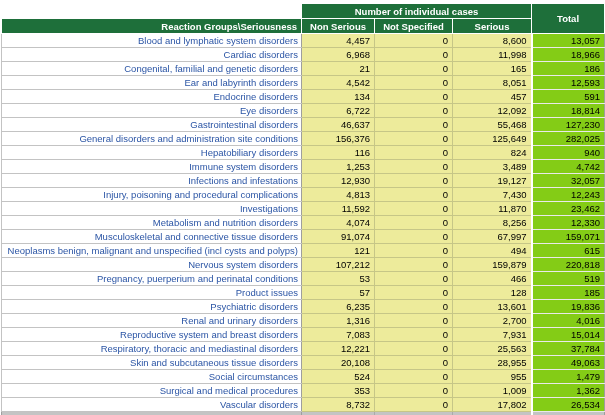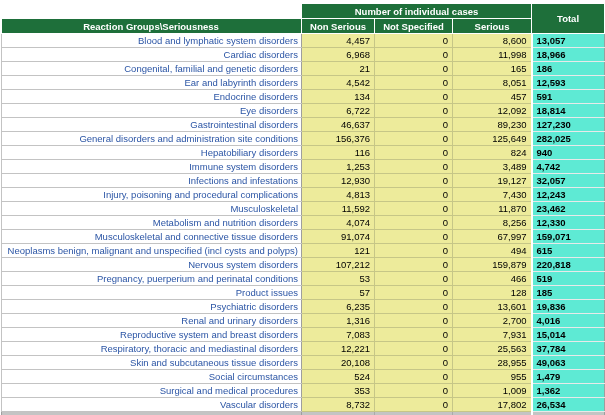--- a/index.html
+++ b/index.html
@@ -35,21 +35,21 @@
     font-size: 9.5px;
     border: 1px solid #ffffff;
     white-space: nowrap;
   }
   th.corner-blank {
     background: #ffffff;
     border: none;
     border-bottom: 1px solid #ffffff;
   }
   th.row-head {
-    text-align: center;
+    text-align: right;
     padding-left: 3px;
   }
 
   
   td.label {
     background: #ffffff;
     color: #2B55A5;
     text-align: right;
     border: 1px solid #c3c3c3;
     border-right: 1px solid #9e9e9e;
@@ -59,24 +59,24 @@
   }
   td.num {
     background: #EDEB9B;
     color: #000000;
     text-align: right;
     border: 1px solid #c6c687;
     height: 12px;
     white-space: nowrap;
   }
   td.rowtotal {
-    background: #5eead4;
+    background: #84cc16;
     color: #000000;
-    font-weight: bold;
-    text-align: left;
+    font-weight: normal;
+    text-align: right;
     border-top: 1px solid #e9e9e9;
     border-bottom: 1px solid #e9e9e9;
     border-left: 2px solid #ffffff;
     border-right: 1px solid #9e9e9e;
     white-space: nowrap;
   }
 
   
   tr.grand td {
     background: #C4C4C4;
@@ -170,21 +170,21 @@
     <td class="label">Eye disorders</td>
     <td class="num">6,722</td>
     <td class="num">0</td>
     <td class="num">12,092</td>
     <td class="rowtotal">18,814</td>
   </tr>
         <tr>
     <td class="label">Gastrointestinal disorders</td>
     <td class="num">46,637</td>
     <td class="num">0</td>
-    <td class="num">89,230</td>
+    <td class="num">55,468</td>
     <td class="rowtotal">127,230</td>
   </tr>
         <tr>
     <td class="label">General disorders and administration site conditions</td>
     <td class="num">156,376</td>
     <td class="num">0</td>
     <td class="num">125,649</td>
     <td class="rowtotal">282,025</td>
   </tr>
         <tr>
@@ -209,21 +209,21 @@
     <td class="rowtotal">32,057</td>
   </tr>
         <tr>
     <td class="label">Injury, poisoning and procedural complications</td>
     <td class="num">4,813</td>
     <td class="num">0</td>
     <td class="num">7,430</td>
     <td class="rowtotal">12,243</td>
   </tr>
         <tr>
-    <td class="label">Musculoskeletal</td>
+    <td class="label">Investigations</td>
     <td class="num">11,592</td>
     <td class="num">0</td>
     <td class="num">11,870</td>
     <td class="rowtotal">23,462</td>
   </tr>
         <tr>
     <td class="label">Metabolism and nutrition disorders</td>
     <td class="num">4,074</td>
     <td class="num">0</td>
     <td class="num">8,256</td>

